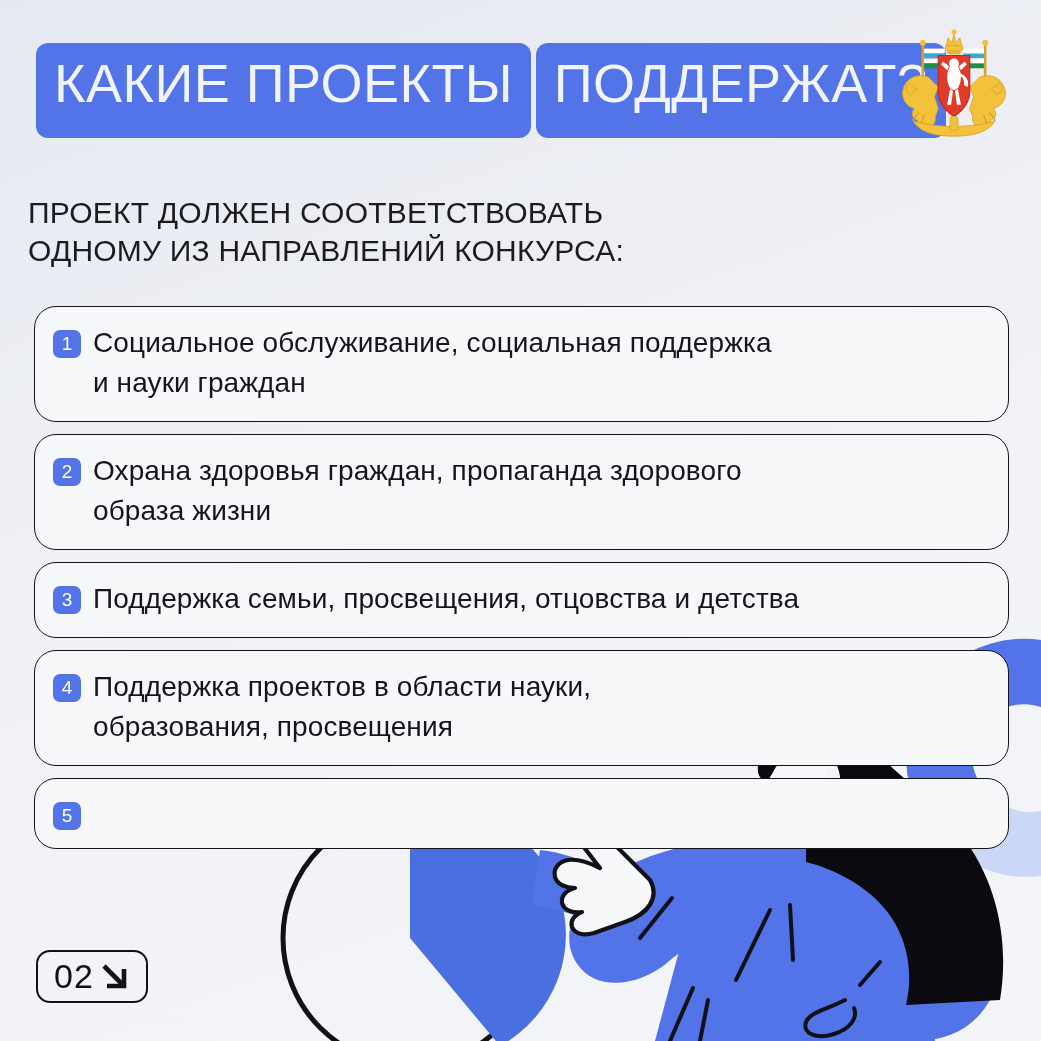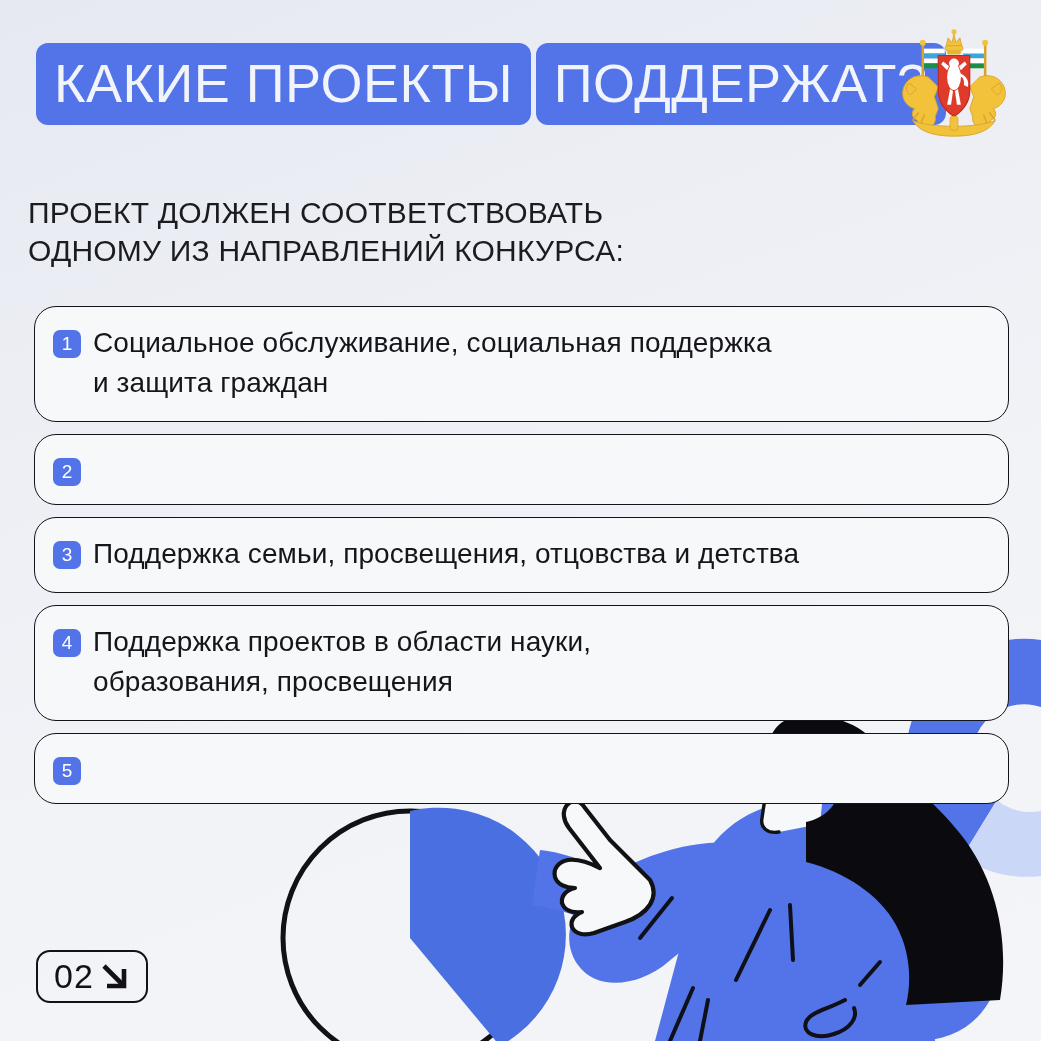--- a/index.html
+++ b/index.html
@@ -34,21 +34,21 @@
     z-index: 6;
   }
   .title-line {
     display: inline-block;
     background: #5274e8;
     color: #f2f4fb;
     font-size: 54px;
     line-height: 1;
     font-weight: 400;
     letter-spacing: 0.5px;
-    padding: 13px 18px 15px 18px;
+    padding: 13px 18px 28px 18px;
     border-radius: 12px;
     white-space: nowrap;
     font-family: "Liberation Sans", "DejaVu Sans", sans-serif;
   }
   .title-line + .title-line { margin-top: 9px; }
 
   
   .emblem {
     position: absolute;
     top: 26px;
@@ -325,24 +325,26 @@
     </svg>
   </div>
 
   <div class="subtitle">ПРОЕКТ ДОЛЖЕН СООТВЕТСТВОВАТЬ
 ОДНОМУ ИЗ НАПРАВЛЕНИЙ КОНКУРСА:</div>
 
   <div class="cards">
     <div class="card">
       <div class="card-num">1</div>
       <div class="card-text">Социальное обслуживание, социальная поддержка
-и защита граждан</div>
+и науки граждан</div>
     </div>
     <div class="card">
       <div class="card-num">2</div>
+      <div class="card-text">Охрана здоровья граждан, пропаганда здорового
+образа жизни</div>
     </div>
     <div class="card">
       <div class="card-num">3</div>
       <div class="card-text">Поддержка семьи, просвещения, отцовства и детства</div>
     </div>
     <div class="card">
       <div class="card-num">4</div>
       <div class="card-text">Поддержка проектов в области науки,
 образования, просвещения</div>
     </div>

